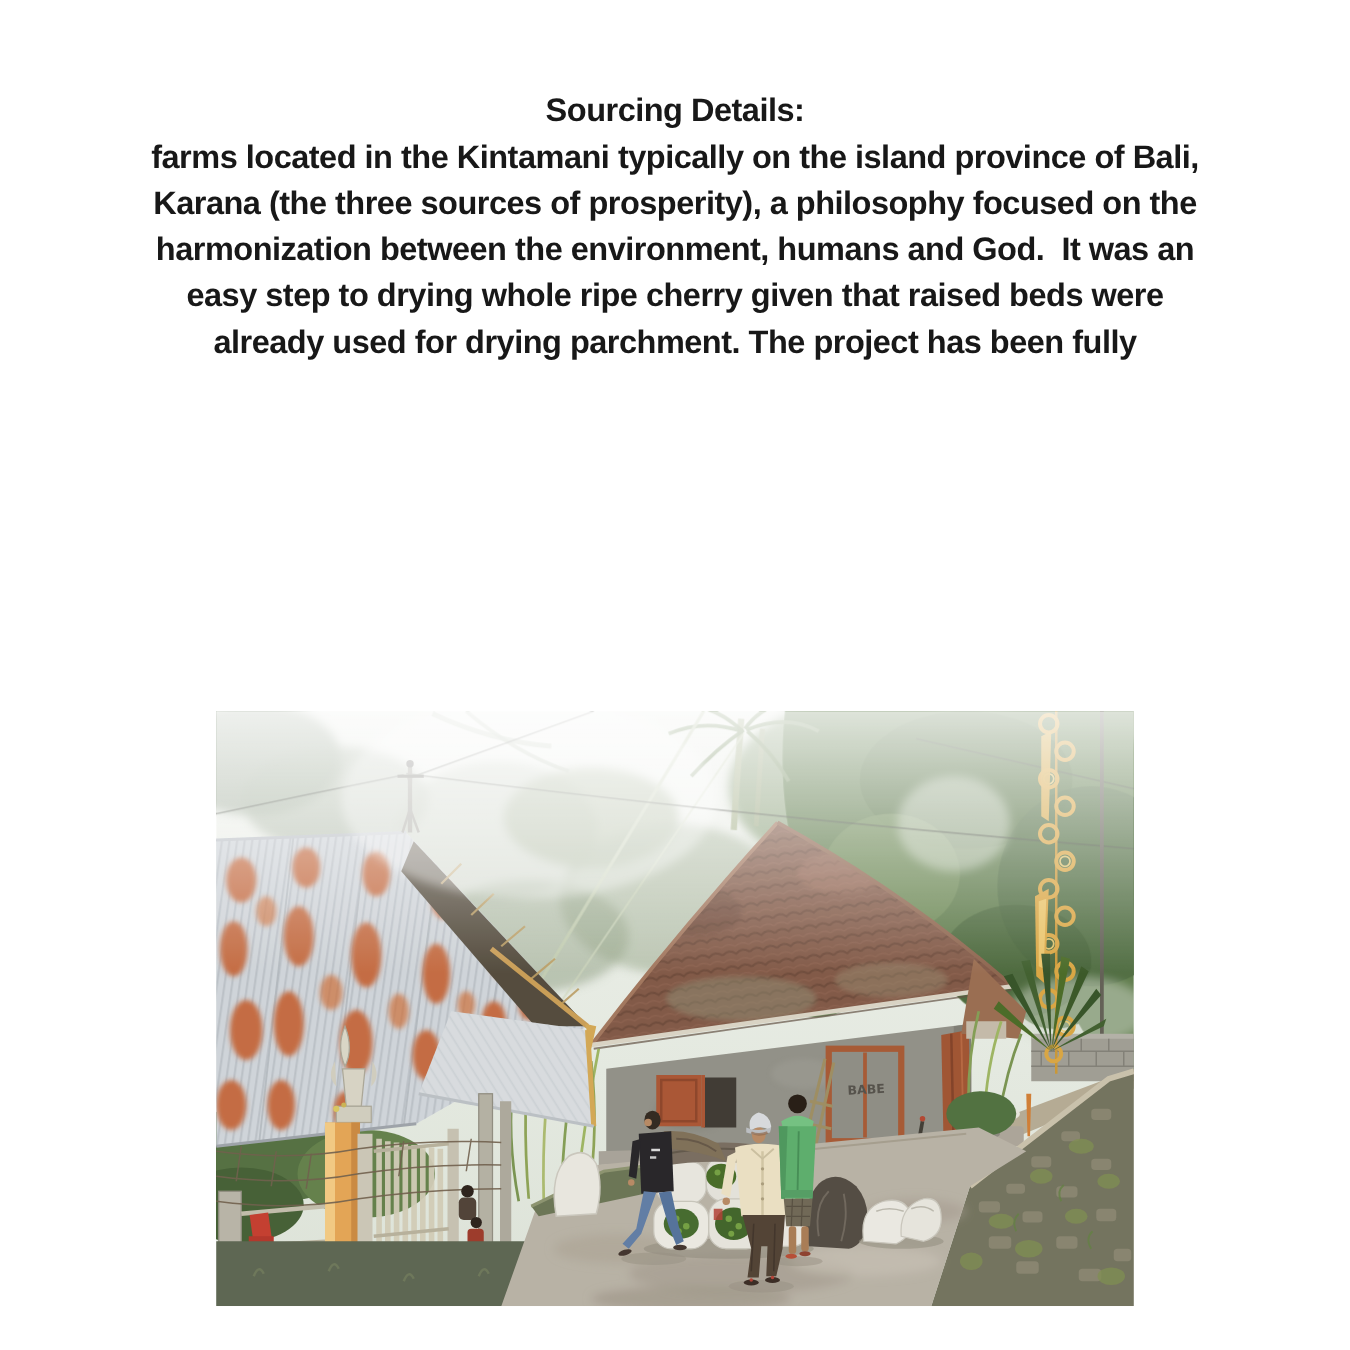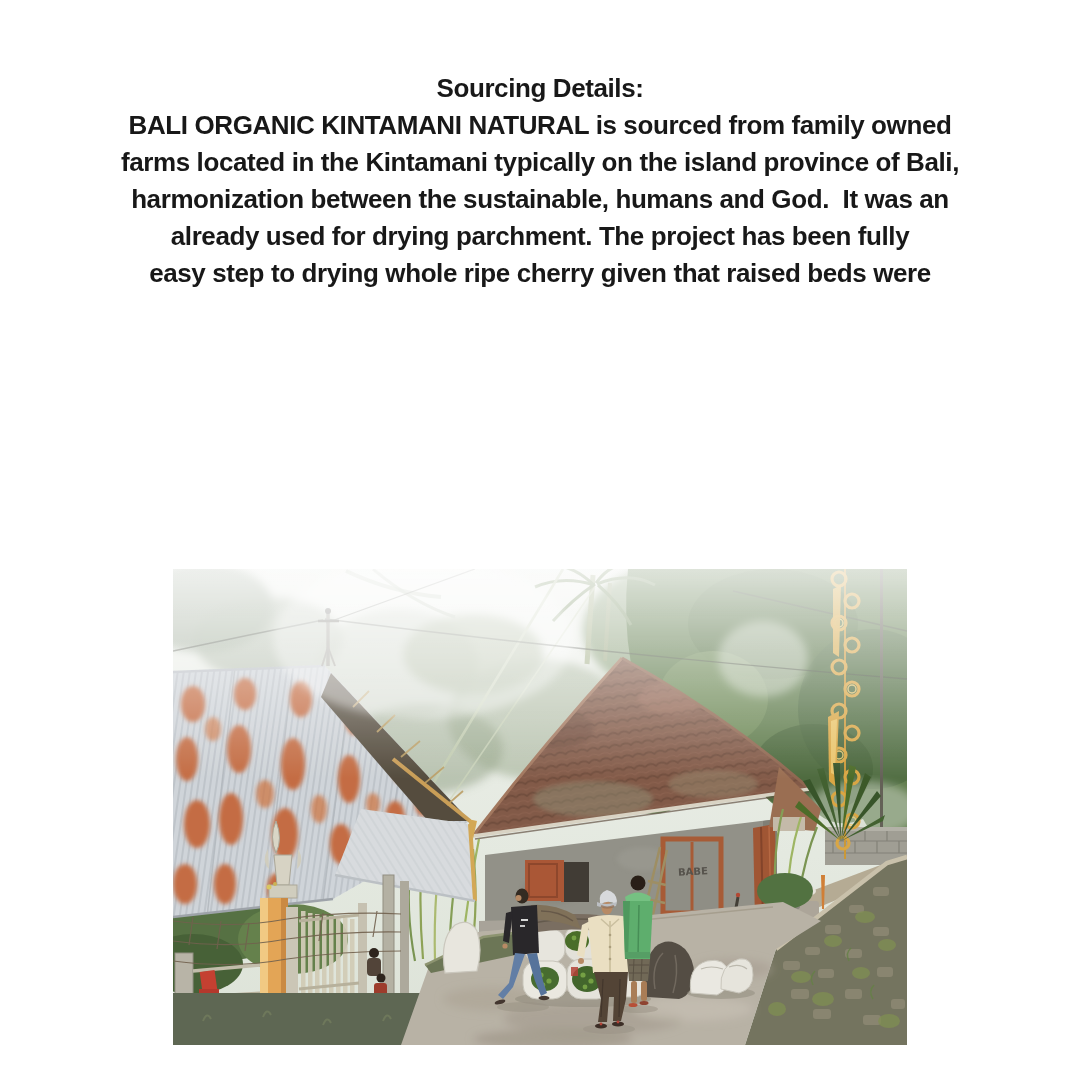--- a/index.html
+++ b/index.html
@@ -11,25 +11,25 @@
   .photo-wrap{position:absolute;left:173px;top:569px;width:734px;height:476px;}
   .photo-wrap svg{display:block;width:734px;height:476px;}
 </style>
 </head>
 <body>
 
 <div class="canvas">
 
   <div class="text-block">
     <div class="line">Sourcing Details:</div>
-    <div class="line">BALI ORGANIC KINTAMANI NATURAL is sourced from family owned</div>
     <div class="line">farms located in the Kintamani typically on the island province of Bali,</div>
-    <div class="line">harmonization between the sustainable, humans and God.  It was an</div>
+    <div class="line">Karana (the three sources of prosperity), a philosophy focused on the</div>
+    <div class="line">harmonization between the environment, humans and God.  It was an</div>
+    <div class="line">easy step to drying whole ripe cherry given that raised beds were</div>
     <div class="line">already used for drying parchment. The project has been fully</div>
-    <div class="line">easy step to drying whole ripe cherry given that raised beds were</div>
   </div>
 
   <div class="photo-wrap">
   <svg viewBox="0 0 734 476" xmlns="http://www.w3.org/2000/svg">
     <defs>
       <clipPath id="photoClip">
             <rect x="0" y="0" width="734" height="476"></rect>
           </clipPath>
       <clipPath id="leftRoofClip">
             <path d="M0,103 L152,97 L297,252 L160,330 L0,348 Z"></path>

